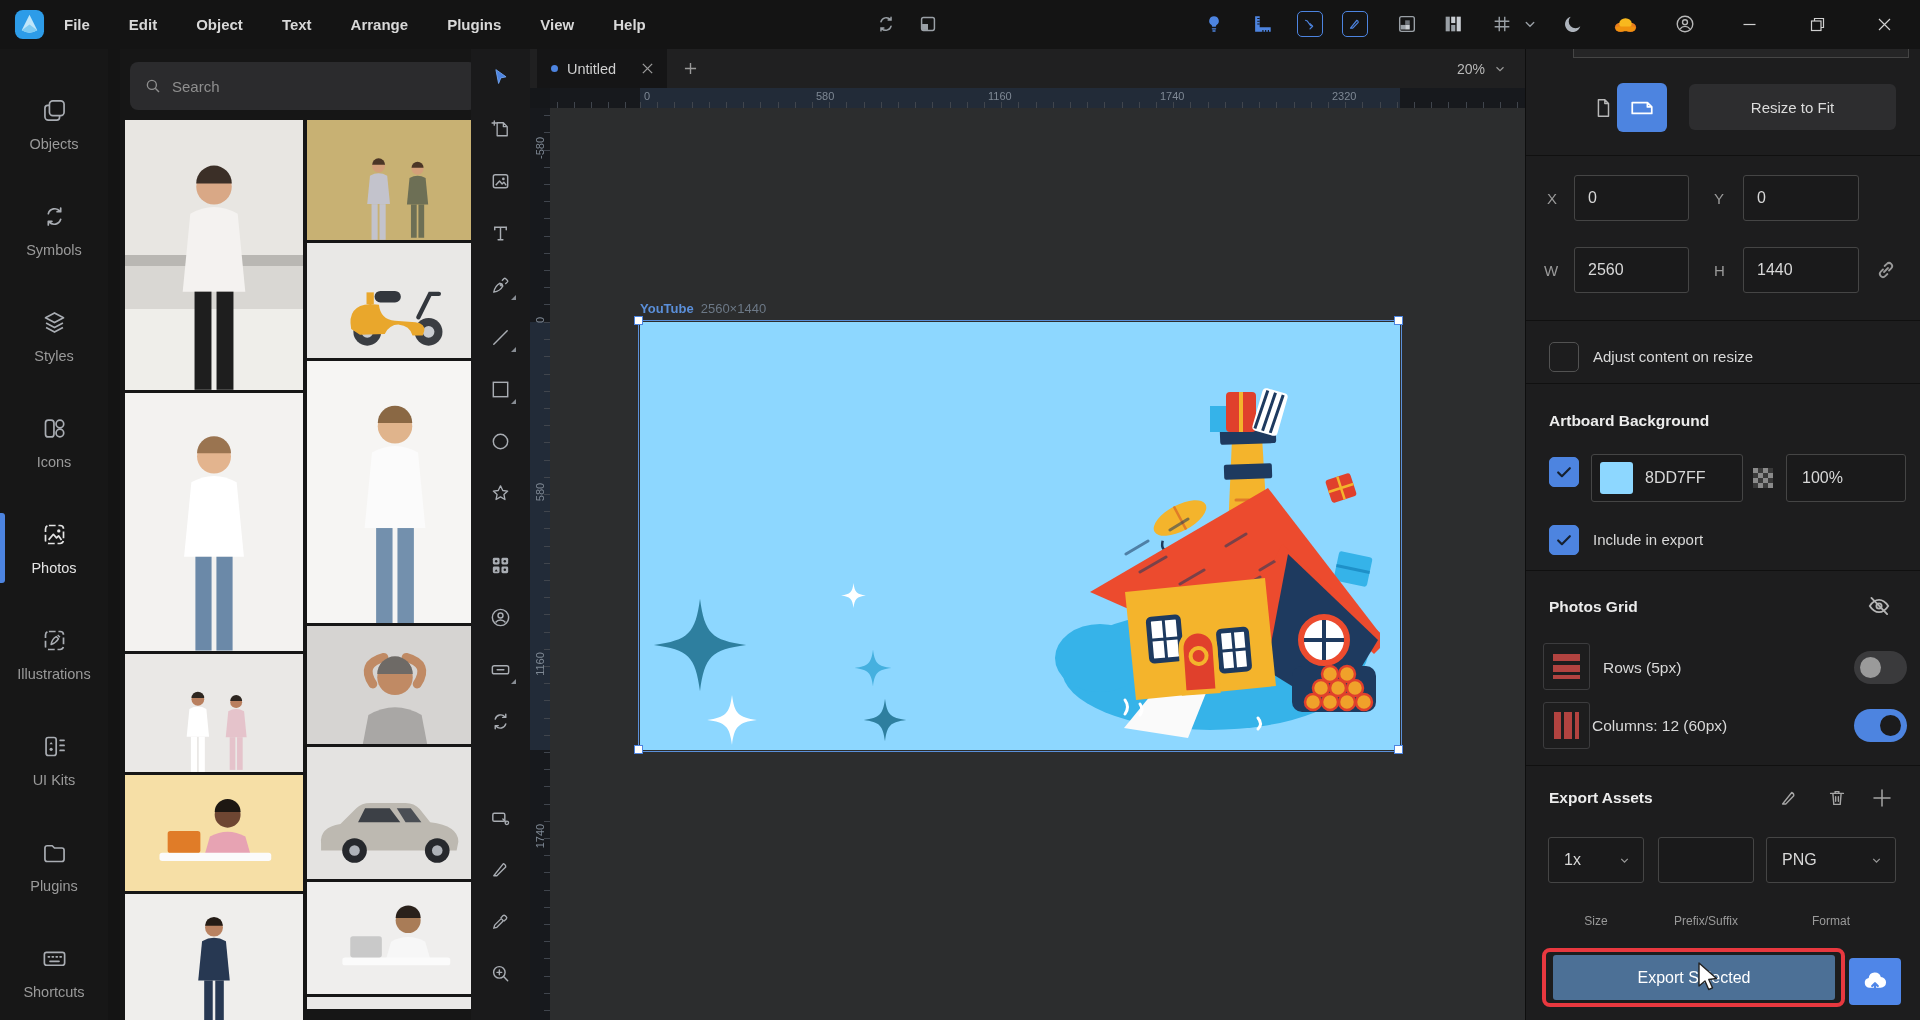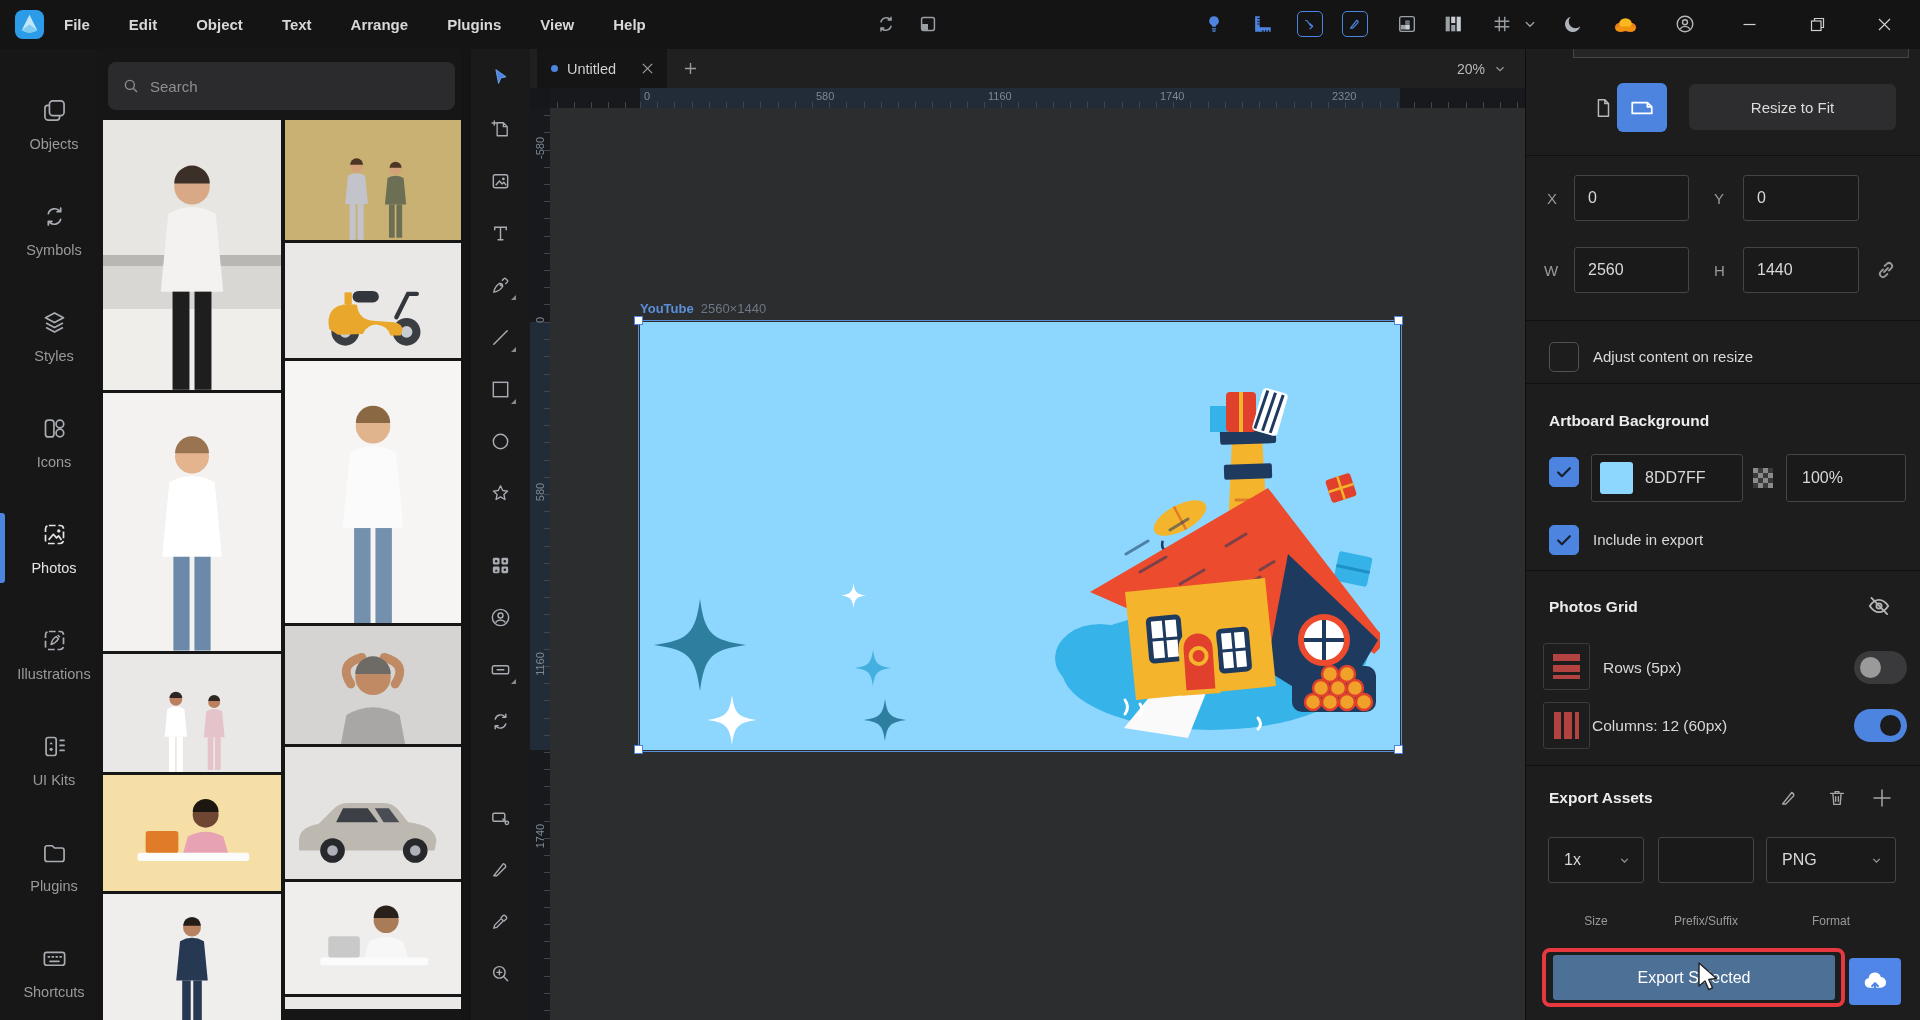--- a/index.html
+++ b/index.html
@@ -25,21 +25,21 @@
 
   
   .sidebar { position:absolute; left:0; top:49px; width:108px; height:971px; background:#171717; padding-top:22px; }
   .side-item { position:relative; height:106px; display:flex; flex-direction:column; align-items:center; justify-content:center; gap:8px; cursor:pointer; }
   .side-item svg { width:27px; height:27px; }
   .side-label { font-size:14.5px; color:#9A9A9A; }
   .side-item.active .side-label { color:#E4E4E4; }
   .side-item.active::before { content:""; position:absolute; left:0; top:18px; width:5px; height:70px; background:var(--accent); border-radius:0 3px 3px 0; }
 
   
-  .photos-panel { position:absolute; left:98px; top:49px; width:363px; height:971px; background:#161616; overflow:hidden; }
+  .photos-panel { position:absolute; left:120px; top:49px; width:363px; height:971px; background:#161616; overflow:hidden; }
   .searchbox { position:absolute; left:10px; top:13px; width:347px; height:48px; background:#2B2B2D; border-radius:8px; display:flex; align-items:center; padding:0 14px; gap:10px; }
   .searchbox svg { width:18px; height:18px; flex:0 0 auto; }
   .searchbox input { background:transparent; border:none; outline:none; color:#D8D8D8; font-size:15px; width:100%; font-family:"Liberation Sans",sans-serif; }
   .searchbox input::placeholder { color:#8F8F8F; }
   .photo-grid { position:absolute; left:5px; top:71px; width:358px; display:flex; gap:4px; }
   .photo-col { display:flex; flex-direction:column; gap:3px; }
   .photo-col.c1 { width:178px; } .photo-col.c2 { width:176px; }
   .photo { position:relative; width:100%; overflow:hidden; cursor:pointer; }
   .photo svg { position:absolute; left:0; bottom:0; width:100%; height:94%; }
 

